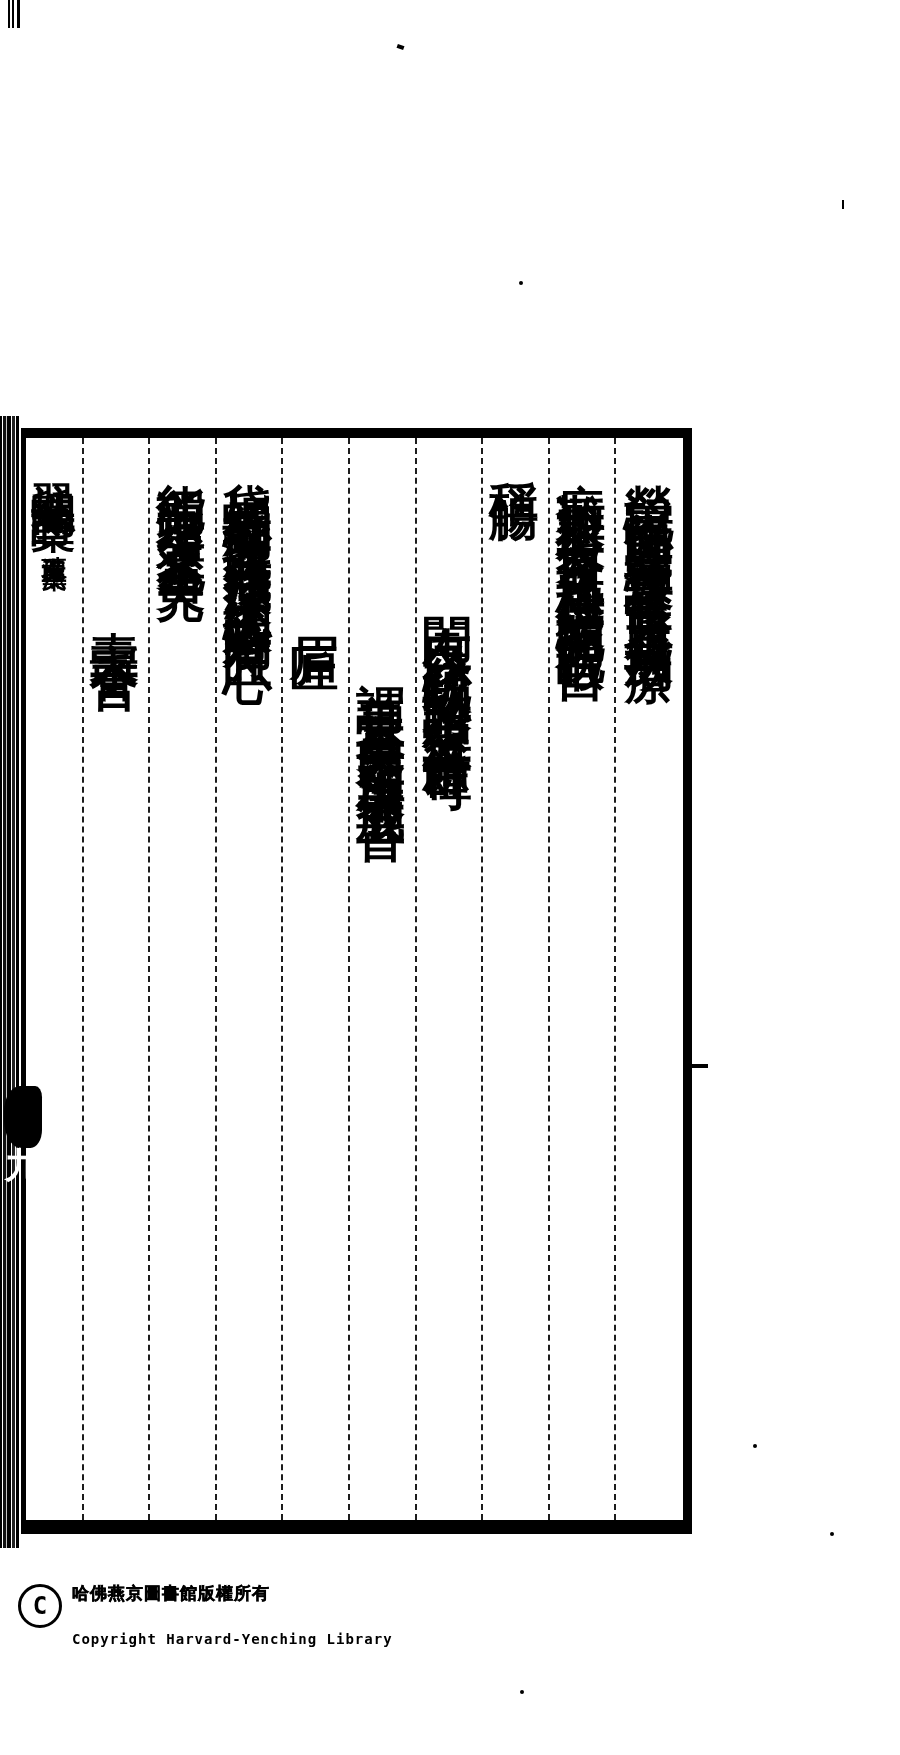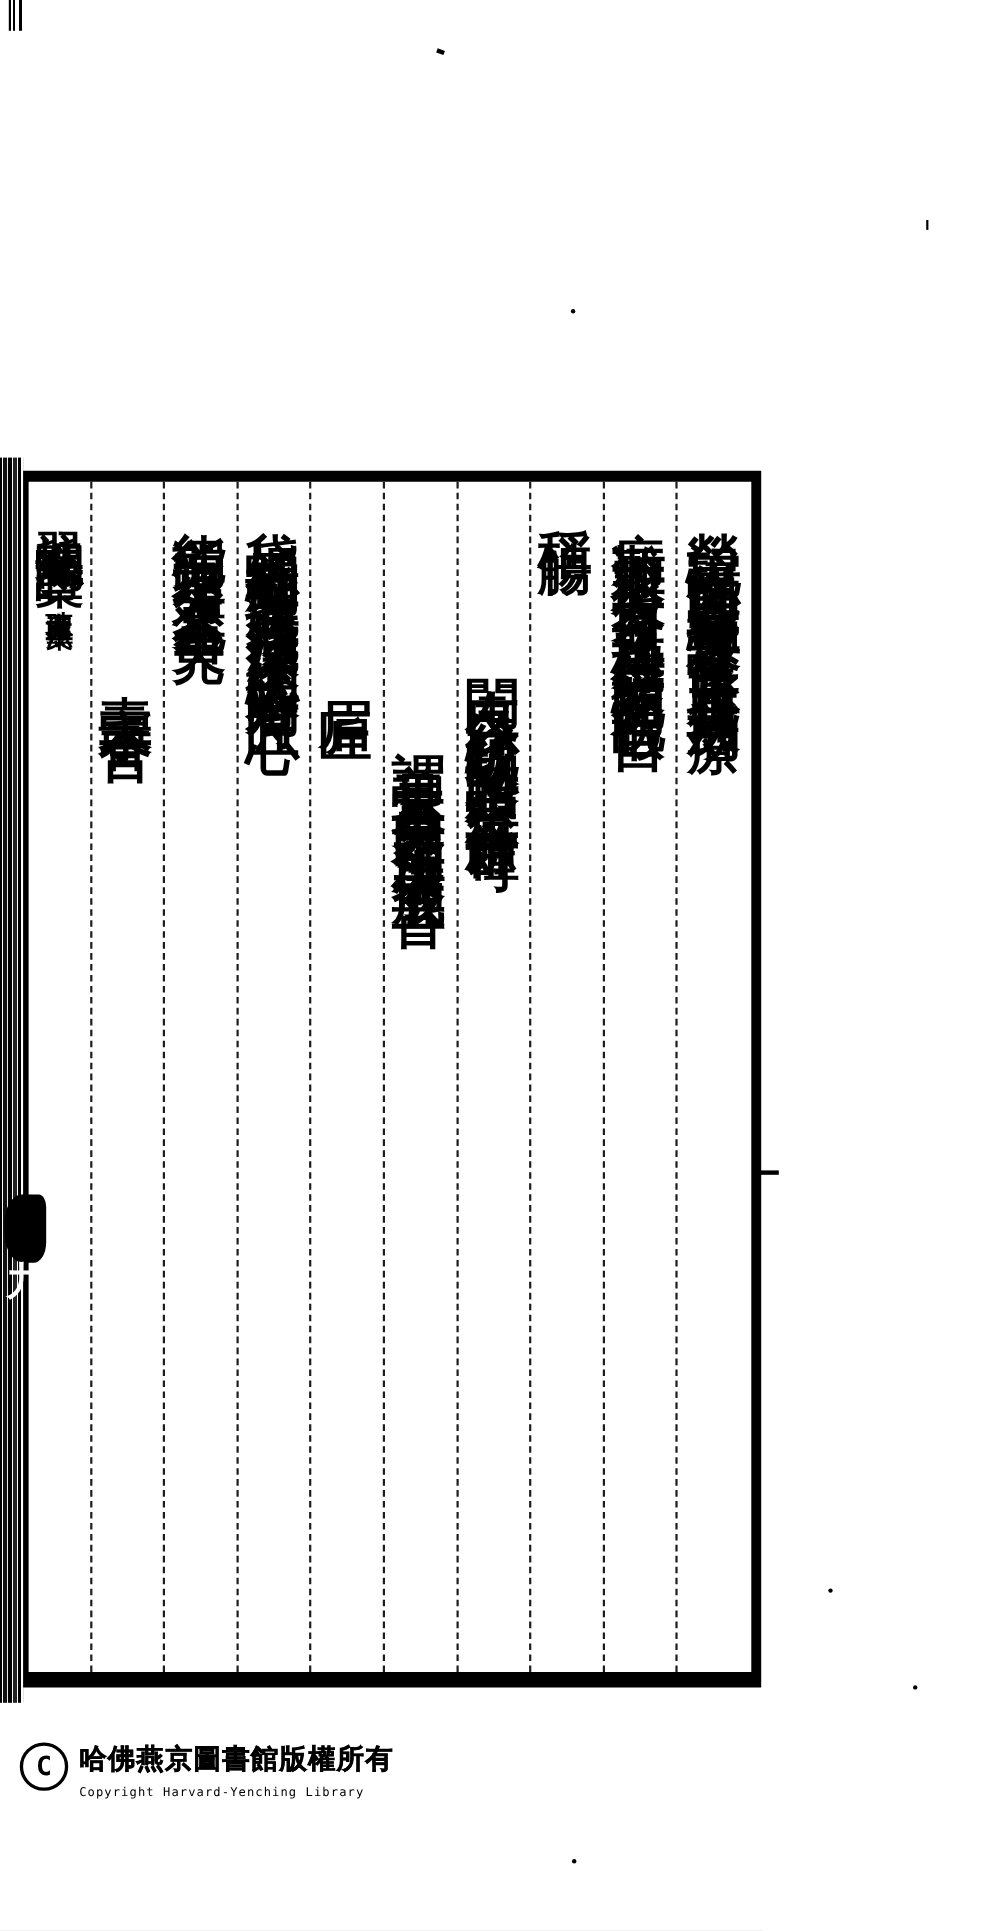--- a/index.html
+++ b/index.html
@@ -85,28 +85,28 @@
   }
   .copyright-circle{
     width:38px;height:38px;
     border:3px solid #000;border-radius:50%;
     display:flex;align-items:center;justify-content:center;
     font-family:"DejaVu Sans Mono","Liberation Mono",monospace;
     font-size:24px;font-weight:bold;
     margin-right:10px;margin-top:2px;
   }
   .stamp-cn{
-    font-size:25px;font-weight:bold;letter-spacing:1px;
+    font-size:17px;font-weight:bold;letter-spacing:1px;
     font-family:"DejaVu Serif","Liberation Serif",serif;
     -webkit-text-stroke:0.5px #000;
   }
   .stamp-en{
-    margin-top:8px;
+    margin-top:26px;
     font-family:"DejaVu Sans Mono","Liberation Mono",monospace;
-    font-size:11px;font-weight:normal;letter-spacing:1px;
+    font-size:14px;font-weight:bold;letter-spacing:1px;
   }
   
   .speck{position:absolute;background:#000;}
   .sp1{left:397px;top:45px;width:7px;height:4px;transform:rotate(20deg);}
   .sp2{left:519px;top:281px;width:4px;height:4px;border-radius:50%;}
   .sp3{left:690px;top:1064px;width:18px;height:4px;}
   .sp4{left:753px;top:1444px;width:4px;height:4px;border-radius:50%;}
   .sp5{left:830px;top:1532px;width:4px;height:4px;border-radius:50%;}
   .sp6{left:520px;top:1690px;width:4px;height:4px;border-radius:50%;}
   .sp7{left:842px;top:200px;width:2px;height:9px;}

